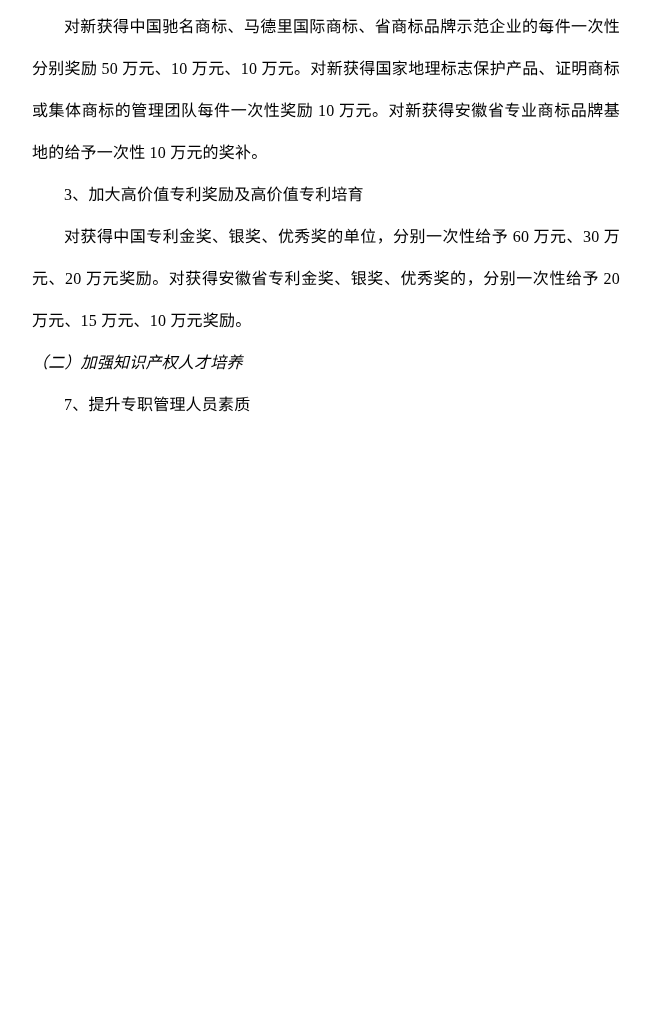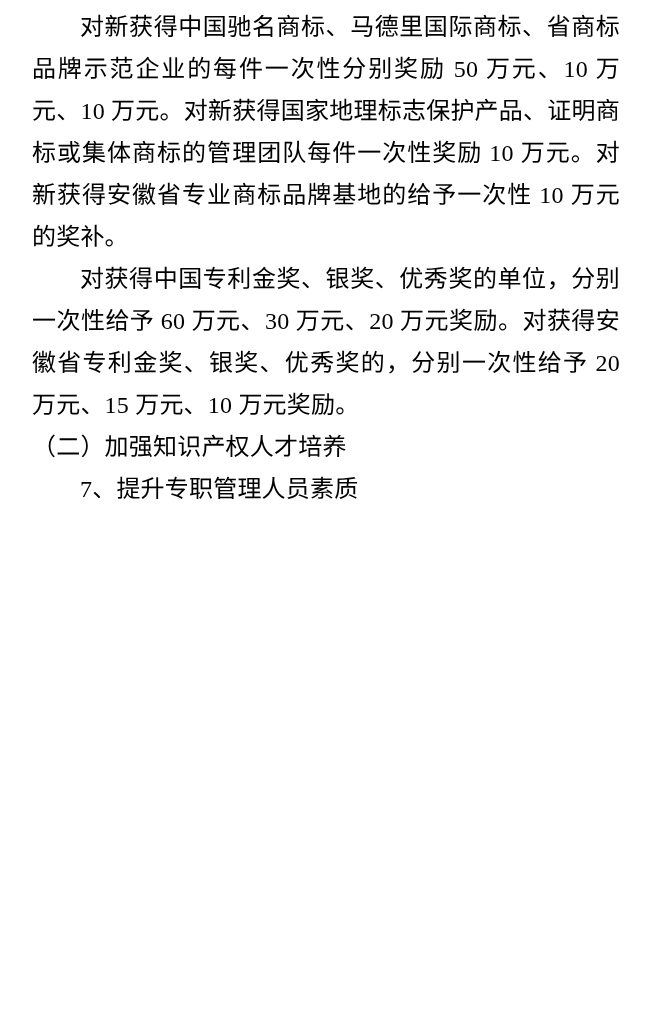--- a/index.html
+++ b/index.html
@@ -16,39 +16,41 @@
     font-family: "Liberation Serif", "DejaVu Serif", serif;
     color: #000000;
   }
   .content {
     box-sizing: border-box;
     padding: 6px 30px 0 32px;
   }
   .content p {
     margin: 0;
     padding: 0;
-    font-size: 24px;
+    font-size: 16px;
     line-height: 42px;
     text-align: justify;
     letter-spacing: 0.2px;
     word-break: break-all;
   }
   .para-body {
     text-indent: 2em;
   }
   .para-heading {
     text-indent: 2em;
   }
   .para-section {
     text-indent: 0;
+    font-style: italic;
   }
 </style>
 </head>
 <body>
 
 <div class="page">
   <div class="content">
     <p class="para-body">对新获得中国驰名商标、马德里国际商标、省商标品牌示范企业的每件一次性分别奖励 50 万元、10 万元、10 万元。对新获得国家地理标志保护产品、证明商标或集体商标的管理团队每件一次性奖励 10 万元。对新获得安徽省专业商标品牌基地的给予一次性 10 万元的奖补。</p>
+    <p class="para-heading">3、加大高价值专利奖励及高价值专利培育</p>
     <p class="para-body">对获得中国专利金奖、银奖、优秀奖的单位，分别一次性给予 60 万元、30 万元、20 万元奖励。对获得安徽省专利金奖、银奖、优秀奖的，分别一次性给予 20 万元、15 万元、10 万元奖励。</p>
     <p class="para-section">（二）加强知识产权人才培养</p>
     <p class="para-heading">7、提升专职管理人员素质</p>
   </div>
 </div>
 
 </body></html>

